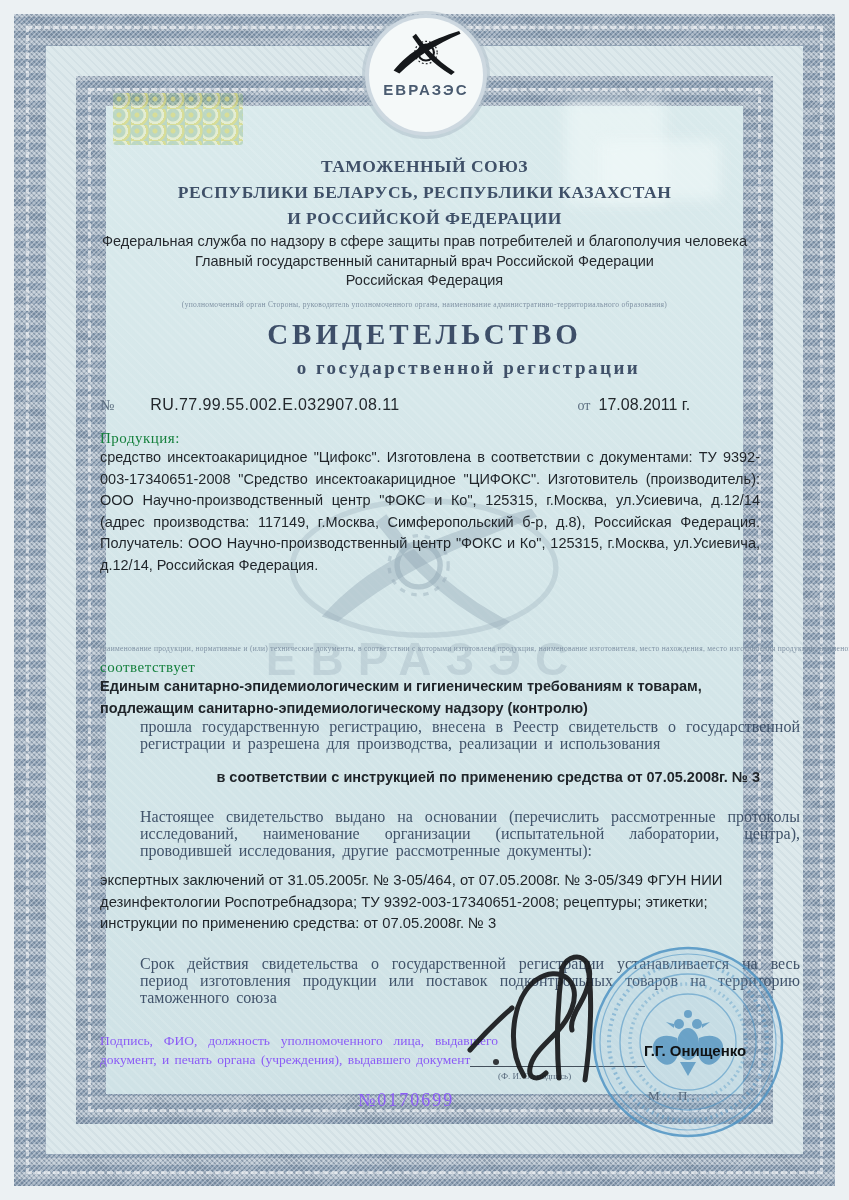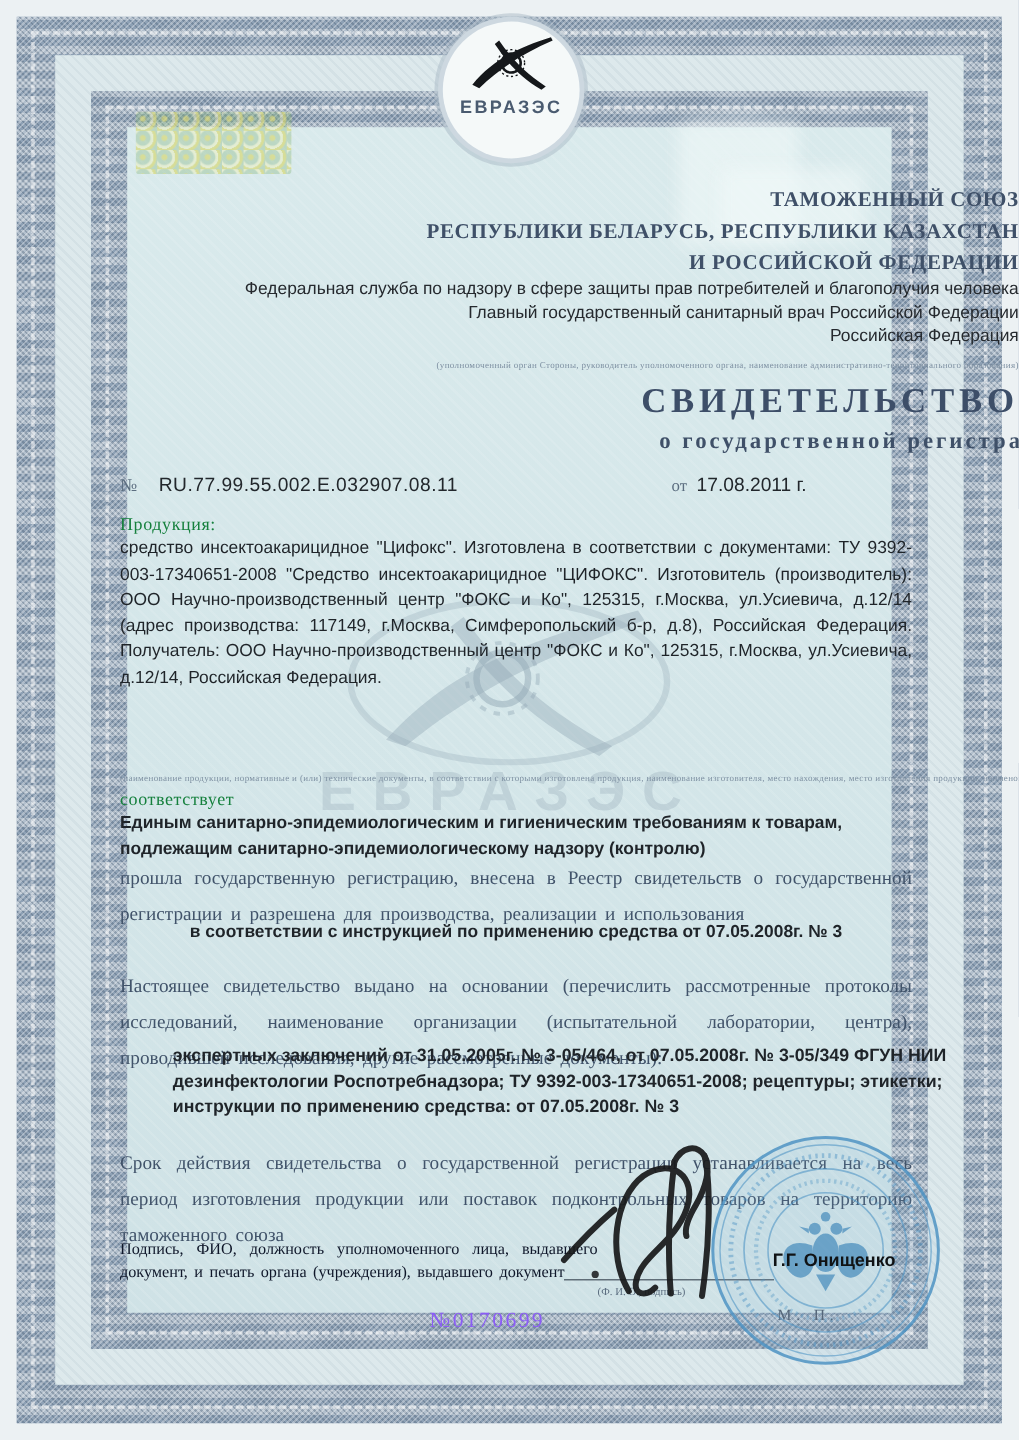--- a/index.html
+++ b/index.html
@@ -50,51 +50,51 @@
   }
   
   .holo{
     position:absolute;left:113px;top:93px;width:130px;height:52px;border-radius:3px;opacity:.85;
     background:
       repeating-radial-gradient(circle at 6px 6px, rgba(214,216,120,.85) 0 2px, rgba(140,185,130,.45) 3px 6px, rgba(235,238,190,.65) 7px 9px);
     background-size:18px 16px;
   }
   
   .content{position:absolute;z-index:5;}
-  .center{text-align:right;left:0;width:849px;}
+  .center{text-align:center;left:0;width:849px;}
   .serifhead{font-family:"Liberation Serif", serif;font-weight:bold;color:#3f5068;}
   .h1{top:153px;font-size:17.5px;letter-spacing:.5px;line-height:26px;}
   .agency{top:232px;font-family:"Liberation Sans", sans-serif;font-size:14.5px;color:#25292e;line-height:19.5px;}
   .footnote{font-size:7.5px;color:#7e90a2;letter-spacing:.3px;white-space:nowrap;}
   .fn-top{top:300px;}
   .title{top:318px;font-size:29px;letter-spacing:4px;color:#3d4e68;}
   .subtitle{top:357px;font-size:19px;letter-spacing:2.5px;color:#3f5068;padding-left:44px;}
 
   .numrow{top:396px;left:100px;width:660px;}
   .numlabel{font-size:15px;color:#5c6e80;margin-right:18px;}
-  .numvalue{font-family:"Liberation Sans", sans-serif;font-size:16px;color:#22272c;letter-spacing:.4px;}
+  .numvalue{font-family:"Liberation Sans", sans-serif;font-size:16px;color:#22272c;letter-spacing:.4px;margin-left:18px;}
   .datelabel{font-size:14px;color:#5c6e80;margin-left:178px;margin-right:8px;}
   .dateval{font-family:"Liberation Sans", sans-serif;font-size:16px;color:#22272c;}
 
   .block{left:100px;width:660px;}
   .sectlabel{font-size:15px;color:#15803d;letter-spacing:.5px;}
   .bodysans{font-family:"Liberation Sans", sans-serif;font-size:14.5px;line-height:21.5px;color:#1f2429;text-align:justify;}
-  .serifpara{font-size:16px;line-height:30px;color:#41536a;text-align:justify;word-spacing:3px;}
+  .serifpara{font-size:16px;line-height:17px;color:#41536a;text-align:justify;word-spacing:3px;margin-left:40px;}
 
   .product-label{top:430px;}
   .product-text{top:447px;}
   .fn-mid{top:644px;}
   .compliance-lead{top:659px;}
   .compliance-text{top:676px;font-weight:bold;text-align:left;}
   .registration-text{top:718px;}
-  .registration-instr{top:767px;font-weight:bold;text-align:center;}
+  .registration-instr{top:767px;font-weight:bold;text-align:right;}
   .basis-text{top:808px;}
-  .basis-docs{top:870px;text-align:left;font-weight:bold;font-size:14.8px;margin-left:44px;}
+  .basis-docs{top:870px;text-align:left;font-weight:normal;font-size:14.8px;}
   .validity{top:955px;}
-  .sig-caption{top:1032px;width:398px;font-size:13.5px;line-height:18.5px;color:#0f172a;text-align:justify;word-spacing:2px;}
+  .sig-caption{top:1032px;width:398px;font-size:13.5px;line-height:18.5px;color:#8b5cf6;text-align:justify;word-spacing:2px;}
   .sig-footnote{left:498px;top:1071px;font-size:9px;color:#5c6e80;white-space:nowrap;}
   .signatory{left:644px;top:1042px;font-family:"Liberation Sans", sans-serif;font-weight:bold;font-size:15px;color:#101214;z-index:8;}
   .seal-label{left:648px;top:1088px;font-size:13px;letter-spacing:4px;color:#55677a;z-index:8;text-align:center;}
   .serial{left:358px;top:1090px;font-size:18px;letter-spacing:2px;color:#8b5cf6;z-index:8;}
   .sigline{position:absolute;left:470px;top:1066px;width:175px;height:1px;background:#3c4document;background:#44505c;z-index:6;}
 
   
   .watermark{
     position:absolute;left:244px;top:498px;width:360px;height:190px;z-index:1;
     display:flex;flex-direction:column;align-items:center;opacity:.9;pointer-events:none;

